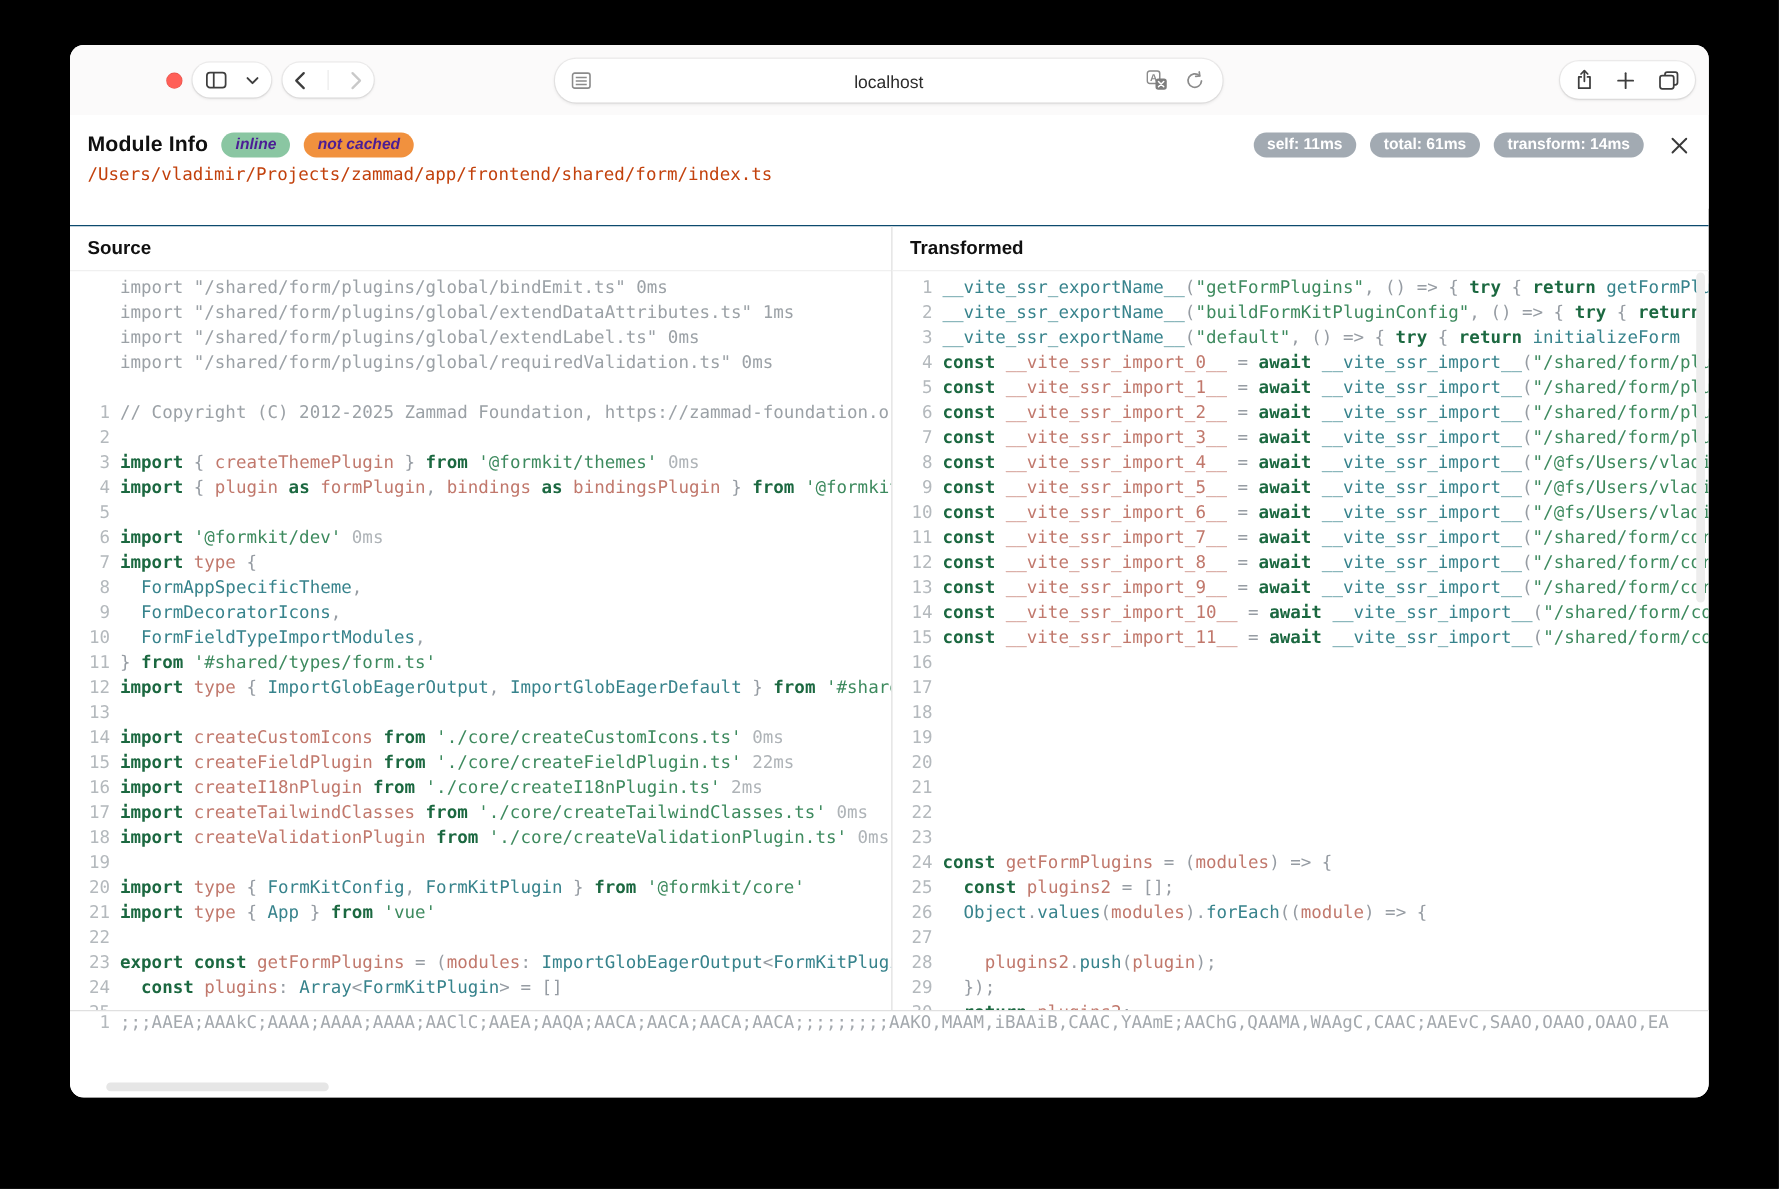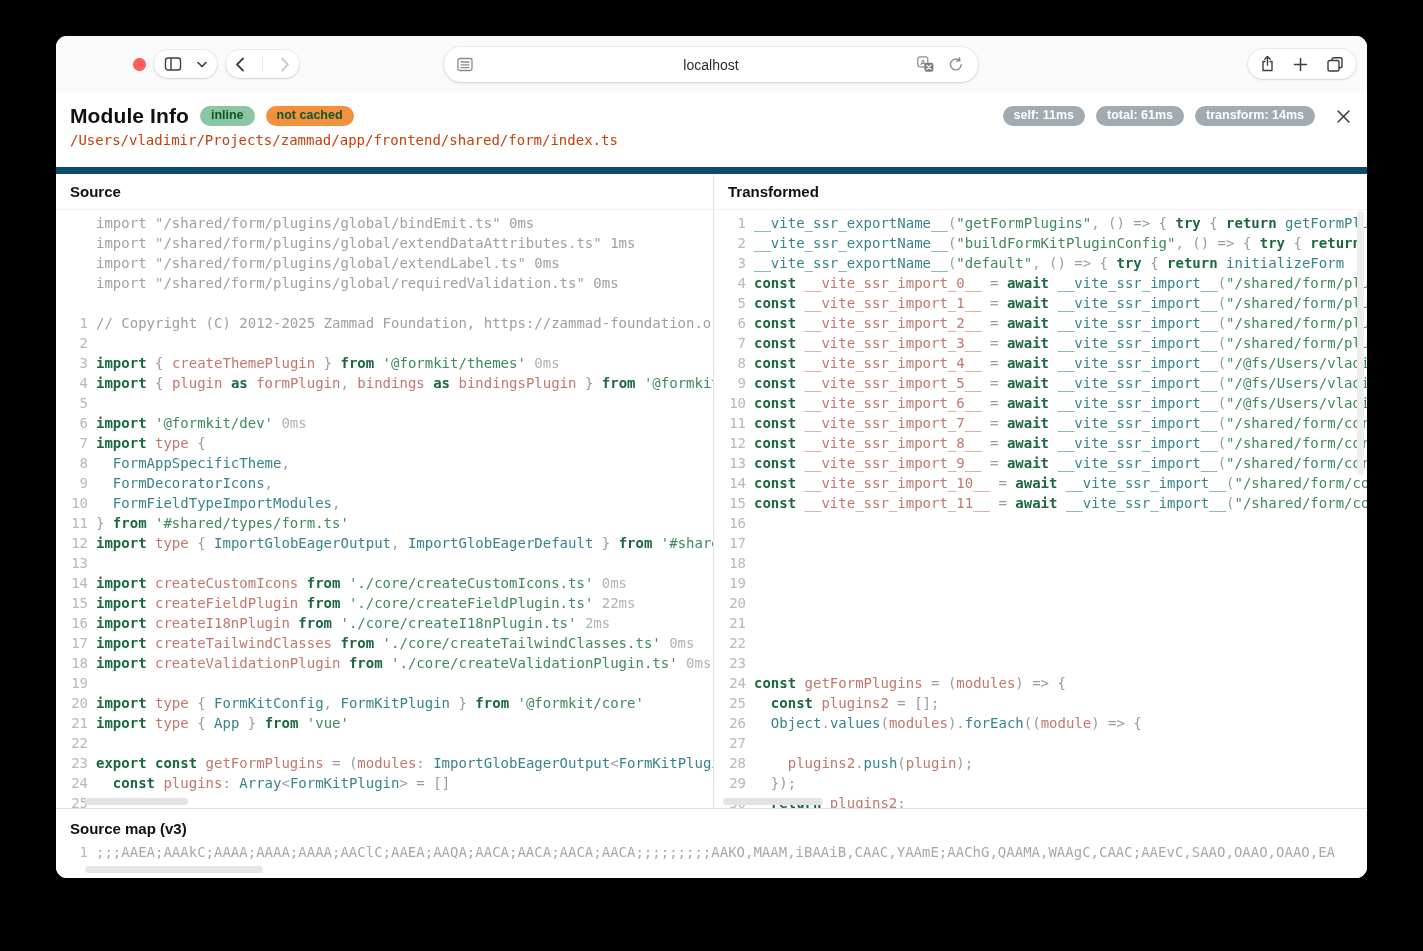--- a/index.html
+++ b/index.html
@@ -14,29 +14,29 @@
     box-shadow:0 0 0 1px rgba(0,0,0,.05),0 1px 2.5px rgba(0,0,0,.12);
     display:flex;align-items:center;}
   .icon-btn{display:flex;align-items:center;justify-content:center;}
   .urlbar{position:absolute;left:388px;top:11px;width:534px;height:35px;background:#fff;border-radius:17px;
     box-shadow:0 0 0 1px rgba(0,0,0,.05),0 1px 3px rgba(0,0,0,.12);}
   .url-text{position:absolute;left:0;right:0;top:0;bottom:0;display:flex;align-items:center;justify-content:center;
     font-size:14px;color:#2b2b2b;}
   
   .mod-header{position:absolute;left:0;top:56px;width:100%;height:75px;background:#fff;}
   .title-row{position:absolute;left:14px;right:16px;top:13px;height:22px;display:flex;align-items:center;}
-  .mod-title{font-size:21px;font-weight:700;color:#101010;letter-spacing:.1px;}
-  .badge{color:#14532d;font-size:12.5px;font-weight:700;border-radius:10px;padding:3px 11px 4px;margin-left:11px;line-height:13px;}
+  .mod-title{font-size:17px;font-weight:700;color:#101010;letter-spacing:.1px;}
+  .badge{color:#4c1d95;font-size:12.5px;font-weight:700;border-radius:10px;padding:3px 11px 4px;margin-left:11px;line-height:13px;font-style:italic;}
   .timing{color:#fff;font-size:12.5px;font-weight:700;border-radius:10px;padding:3px 11px 4px;margin-left:11px;line-height:13px;}
   .spacer{flex:1;}
   .close-x{margin-left:21px;cursor:pointer;display:flex;align-items:center;}
   .mod-path{position:absolute;left:14px;top:40px;font-family:"DejaVu Sans Mono",monospace;
     font-size:14px;color:#c2410c;white-space:pre;}
   
-  .panes{position:absolute;left:0;top:131px;width:100%;height:641px;border-top:7px solid #0c4a6e;
+  .panes{position:absolute;left:0;top:144px;width:100%;height:641px;border-top:1px solid #0c4a6e;
     display:flex;box-sizing:border-box;}
   .pane{position:relative;overflow:hidden;}
   .pane.src{width:657px;}
   .pane.trf{flex:1;}
   .vdivider{width:1px;background:#e0e0e0;}
   .pane-header{height:36px;display:flex;align-items:center;padding:0 14px;font-size:15px;font-weight:700;
     color:#101010;border-bottom:1px solid #f0f0f0;box-sizing:border-box;}
   .code{position:relative;height:604px;overflow:hidden;padding:3px 0 0 6px;
     font-family:"DejaVu Sans Mono",monospace;font-size:14px;line-height:20px;}
   .code-line{display:flex;height:20px;white-space:pre;}
@@ -241,21 +241,20 @@
           <div class="code-line"><span class="ln">28</span><span class="cl"><span class="tk-p">    </span><span class="tk-v">plugins2</span><span class="tk-p">.</span><span class="tk-t">push</span><span class="tk-p">(</span><span class="tk-v">plugin</span><span class="tk-p">);</span></span></div>
           <div class="code-line"><span class="ln">29</span><span class="cl"><span class="tk-p">  });</span></span></div>
           <div class="code-line"><span class="ln">30</span><span class="cl"><span class="tk-k">  return</span><span class="tk-v"> plugins2</span><span class="tk-p">;</span></span></div>
         </div>
       <div class="hthumb trf-thumb"></div>
       <div class="vthumb"></div>
     </div>
   </div>
 
   <div class="sourcemap">
-    <div class="sm-header">Source map (v3)</div>
     <div class="sm-line">
       <span class="ln">1</span>
       <span>;;;AAEA;AAAkC;AAAA;AAAA;AAAA;AAClC;AAEA;AAQA;AACA;AACA;AACA;AACA;;;;;;;;;AAKO,MAAM,iBAAiB,CAAC,YAAmE;AAChG,QAAMA,WAAgC,CAAC;AAEvC,SAAO,OAAO,OAAO,EA</span>
     </div>
     <div class="sm-thumb"></div>
   </div>
 
 </div>
 
 </body></html>

